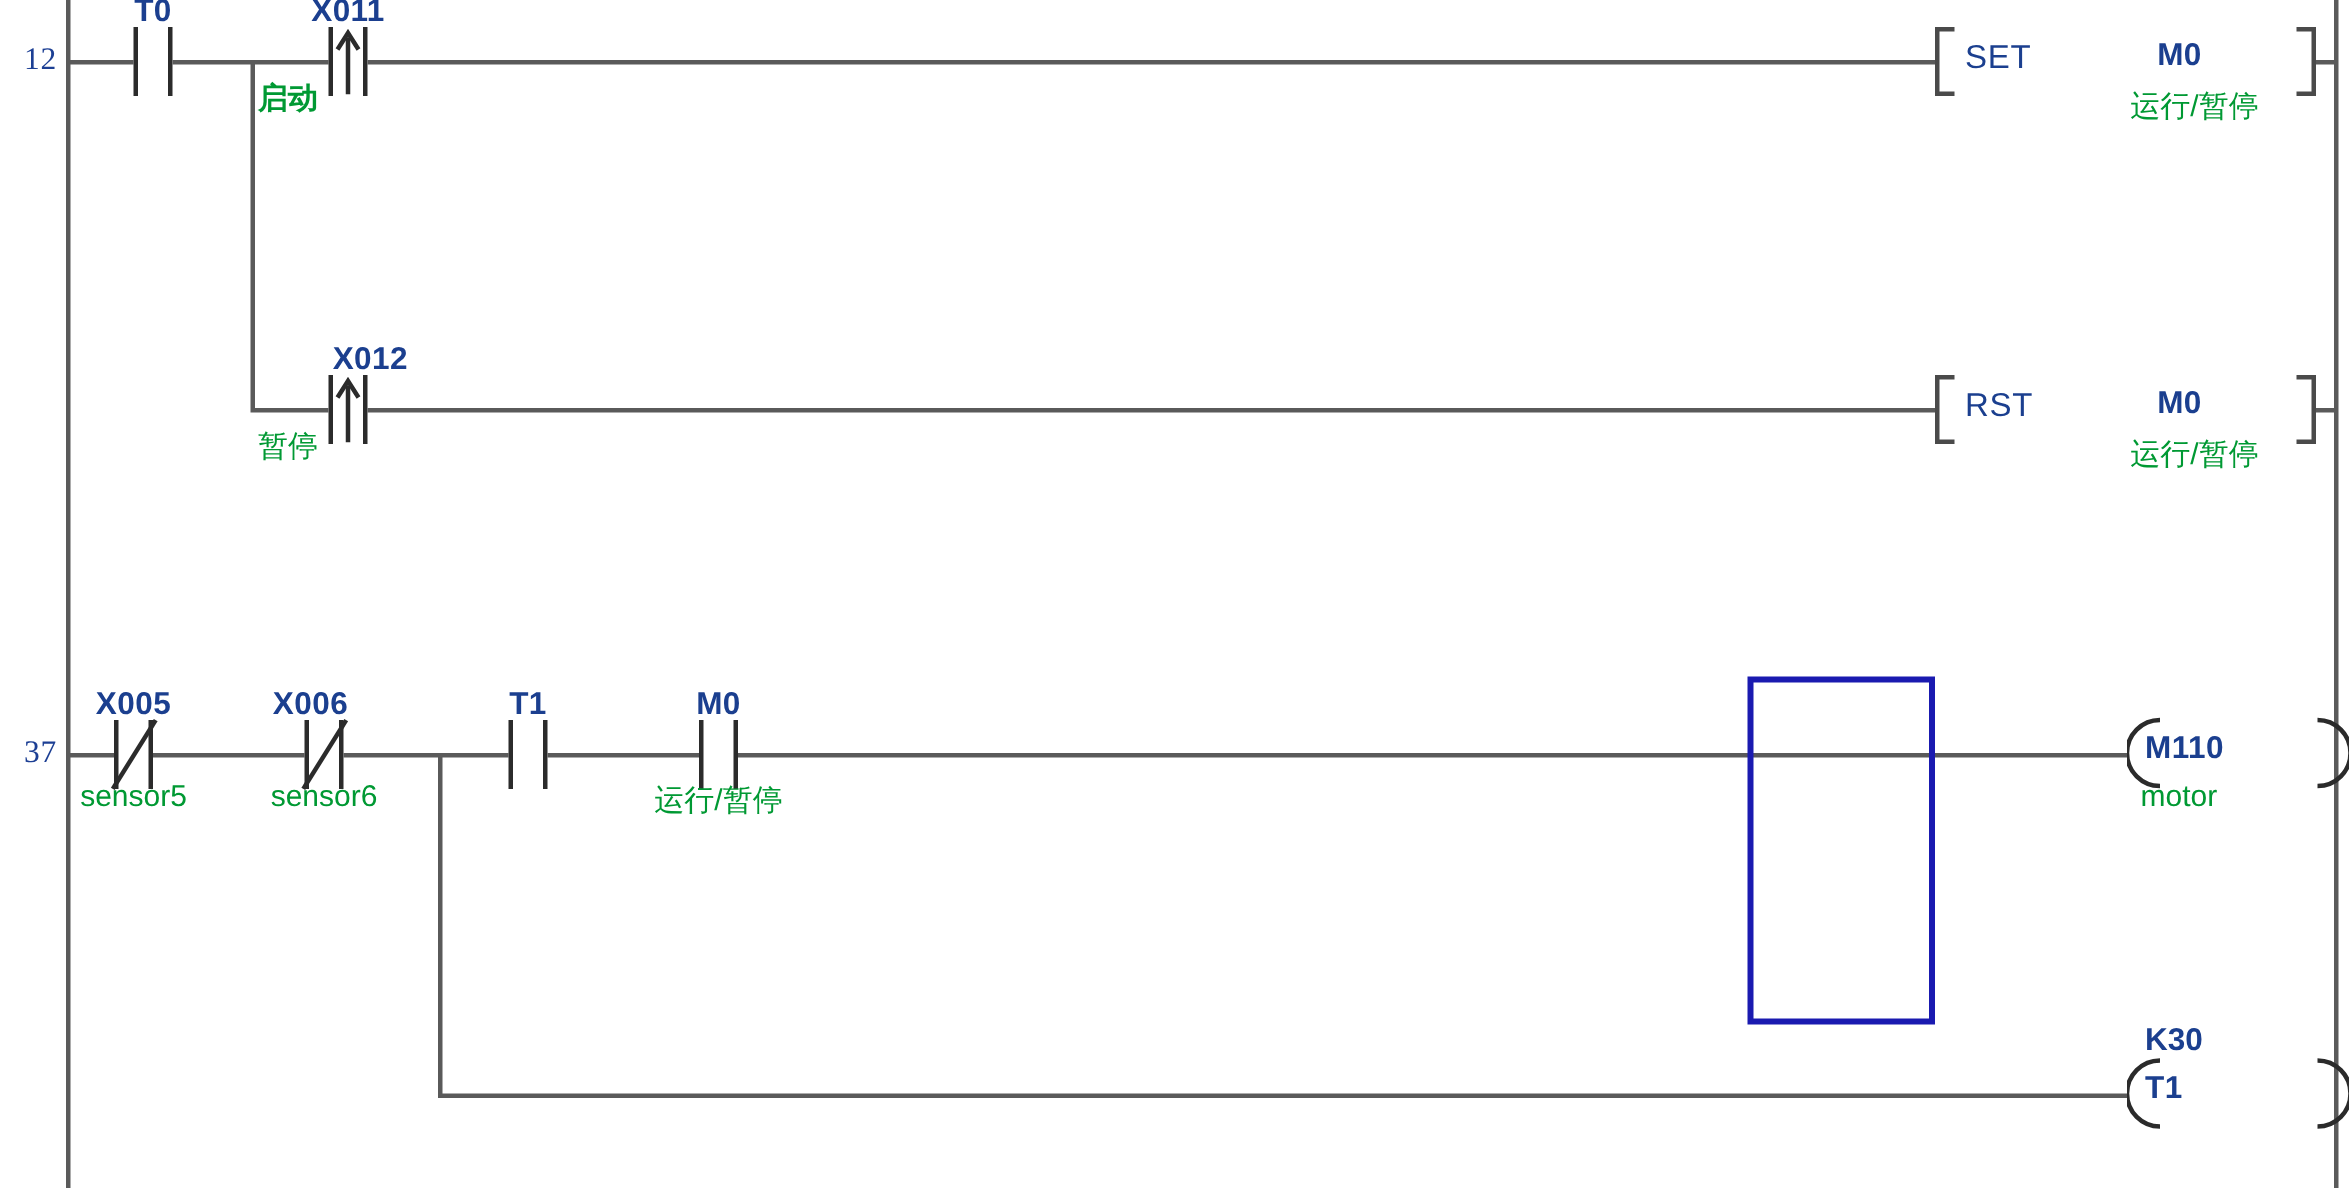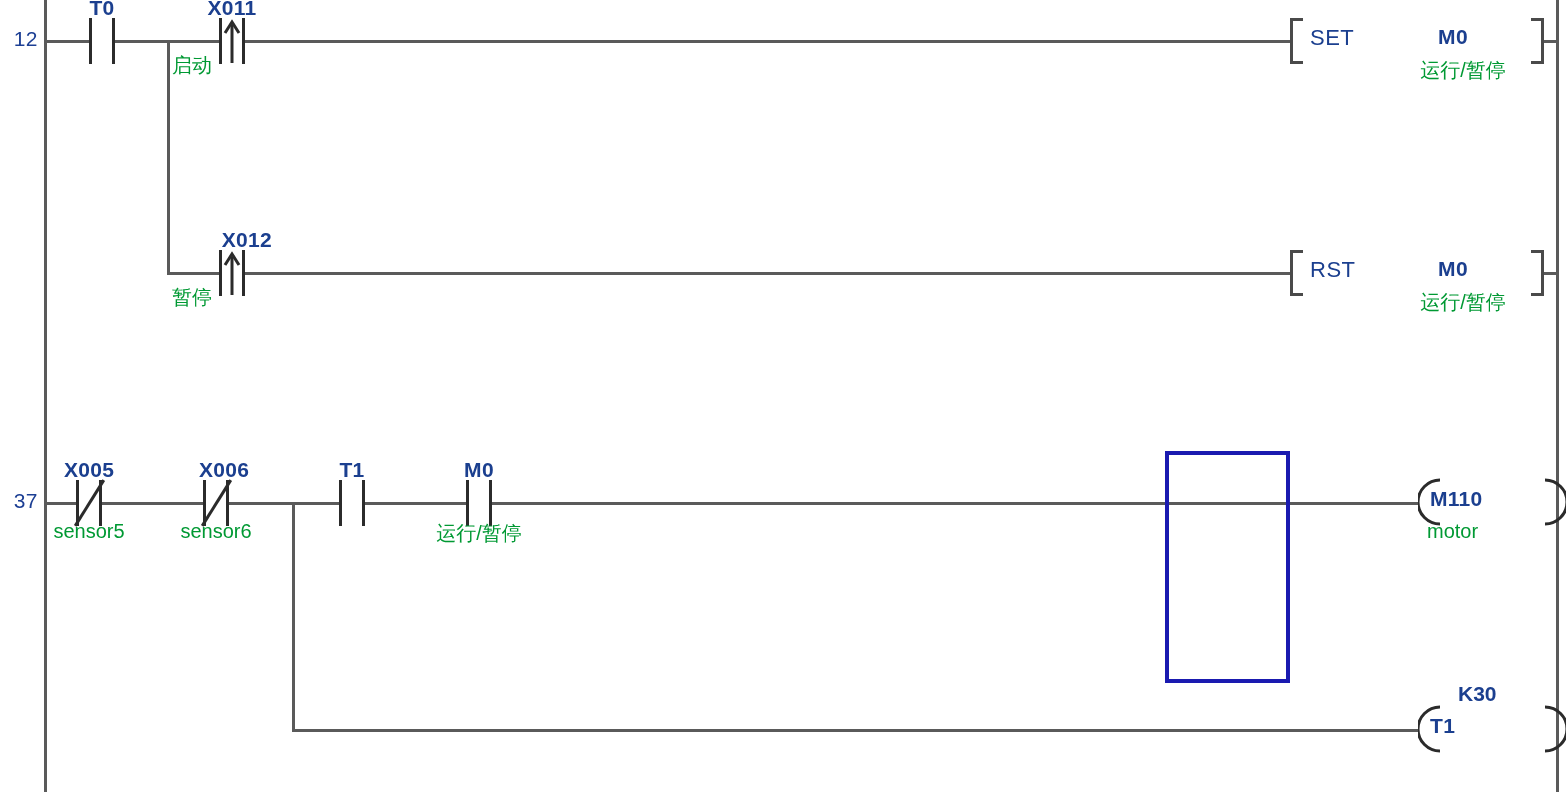--- a/index.html
+++ b/index.html
@@ -35,39 +35,39 @@
     width: 3px;
   }
   
   .line-number {
     position: absolute;
     font-size: 21px;
     color: #1c3f94;
     letter-spacing: 0.5px;
     text-align: right;
     white-space: nowrap;
+    font-family: Liberation Serif, serif;
   }
   
   .device-name {
     position: absolute;
     font-size: 21px;
     font-weight: bold;
     color: #1b3f8f;
     white-space: nowrap;
     text-align: center;
     letter-spacing: 0.3px;
   }
   .preset-name {
     position: absolute;
     font-size: 21px;
     font-weight: bold;
     color: #1b3f8f;
     white-space: nowrap;
     text-align: center;
-    margin-left: 28px;
   }
   
   .comment {
     position: absolute;
     font-size: 20px;
     color: #009933;
     white-space: nowrap;
     text-align: center;
   }
   
@@ -181,21 +181,21 @@
     <div class="bar bar-left"></div>
     <div class="bar bar-right"></div>
     <div class="arrow-up">
       <svg width="18" height="44" viewBox="0 0 18 44">
         <line x1="9" y1="44" x2="9" y2="6" stroke="#2b2b2b" stroke-width="3"></line>
         <polyline points="2,14 9,3 16,14" fill="none" stroke="#2b2b2b" stroke-width="3"></polyline>
       </svg>
     </div>
   </div>
   <div class="device-name" style="left:192px; top:-4px; width:80px;">X011</div>
-  <div class="comment" style="left:172px; top:52px; width:120px; text-align:left;">启动</div>
+  <div class="comment" style="left:172px; top:52px; width:120px; text-align:left;font-weight:bold;">启动</div>
 
   <div class="wire-h" style="left:245px; top:40px; width:1045px;"></div>
 
   <div class="instr-bracket-left" style="left:1290px; top:18px;">
     <div class="tip-top"></div>
     <div class="tip-bot"></div>
   </div>
   <div class="instr-name" style="left:1310px; top:25px;">SET</div>
   <div class="device-name" style="left:1415px; top:25px; width:76px;">M0</div>
   <div class="comment" style="left:1403px; top:57px; width:120px;">运行/暂停</div>
@@ -248,21 +248,21 @@
   <div class="device-name" style="left:49px; top:458px; width:80px;">X005</div>
   <div class="comment" style="left:39px; top:520px; width:100px;">sensor5</div>
 
   <div class="wire-h" style="left:102px; top:502px; width:101px;"></div>
 
   <div class="contact" style="left:203px; top:480px; width:26px; height:46px;">
     <div class="bar bar-left"></div>
     <div class="bar bar-right"></div>
     <div class="slash"></div>
   </div>
-  <div class="device-name" style="left:184px; top:458px; width:80px;">X006</div>
+  <div class="device-name" style="left:167px; top:458px; width:80px;">X006</div>
   <div class="comment" style="left:166px; top:520px; width:100px;">sensor6</div>
 
   <div class="wire-h" style="left:229px; top:502px; width:110px;"></div>
 
   <div class="contact" style="left:339px; top:480px; width:26px; height:46px;">
     <div class="bar bar-left"></div>
     <div class="bar bar-right"></div>
   </div>
   <div class="device-name" style="left:312px; top:458px; width:80px;">T1</div>
 

